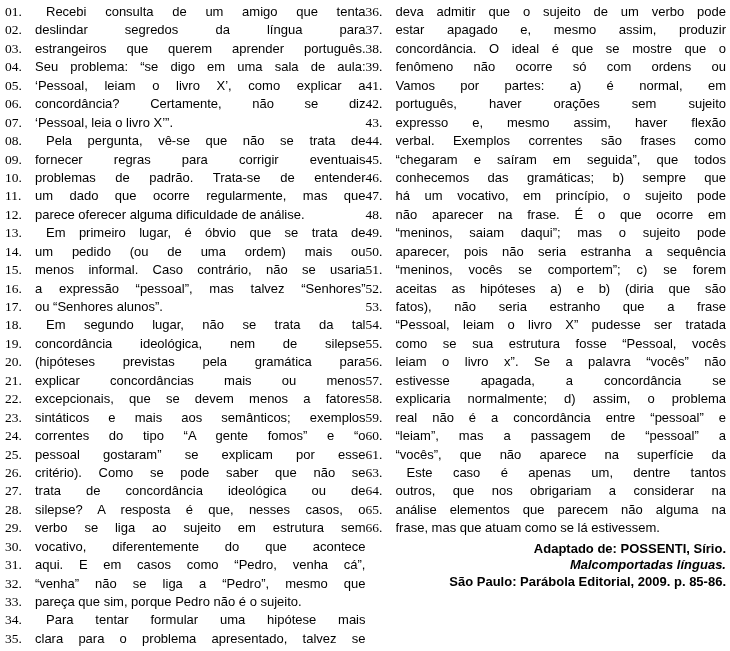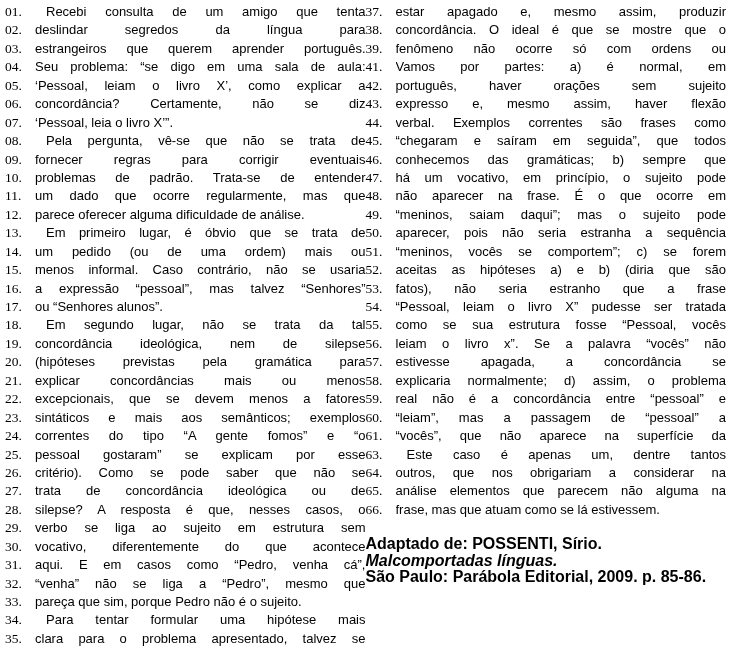--- a/index.html
+++ b/index.html
@@ -46,25 +46,25 @@
     text-align-last: justify;
     overflow: hidden;
   }
   .txt.noj {
     text-align-last: left;
   }
   .txt.par {
     text-indent: 11px;
   }
   .citation {
-    margin-top: 17px;
+    margin-top: 3px;
     padding-right: 0px;
-    text-align: left;
+    text-align: right;
     font-weight: bold;
-    font-size: 16px;
+    font-size: 13px;
     line-height: 16.5px;
   }
   .citation .cit-line { display: block; }
   .citation .italic { font-style: italic; }
 </style>
 </head>
 <body>
 
 <div class="doc">
   <div class="col">
@@ -204,20 +204,24 @@
         <span class="num">34.</span>
         <span class="txt par">Para tentar formular uma hipótese mais</span>
       </div>
       <div class="line">
         <span class="num">35.</span>
         <span class="txt">clara para o problema apresentado, talvez se</span>
       </div>
     </div>
   <div class="col">
 
+  <div class="line">
+        <span class="num">36.</span>
+        <span class="txt">deva admitir que o sujeito de um verbo pode</span>
+      </div>
       <div class="line">
         <span class="num">37.</span>
         <span class="txt">estar apagado e, mesmo assim, produzir</span>
       </div>
       <div class="line">
         <span class="num">38.</span>
         <span class="txt">concordância. O ideal é que se mostre que o</span>
       </div>
       <div class="line">
         <span class="num">39.</span>

